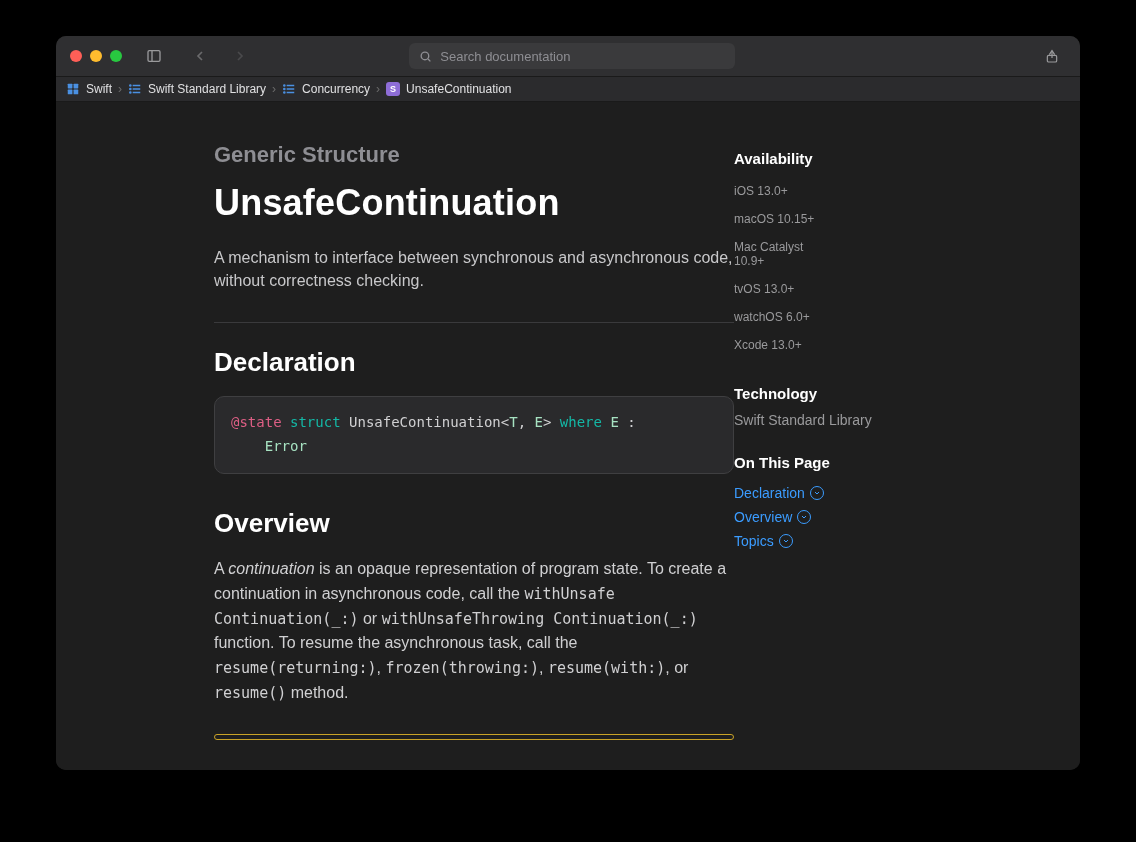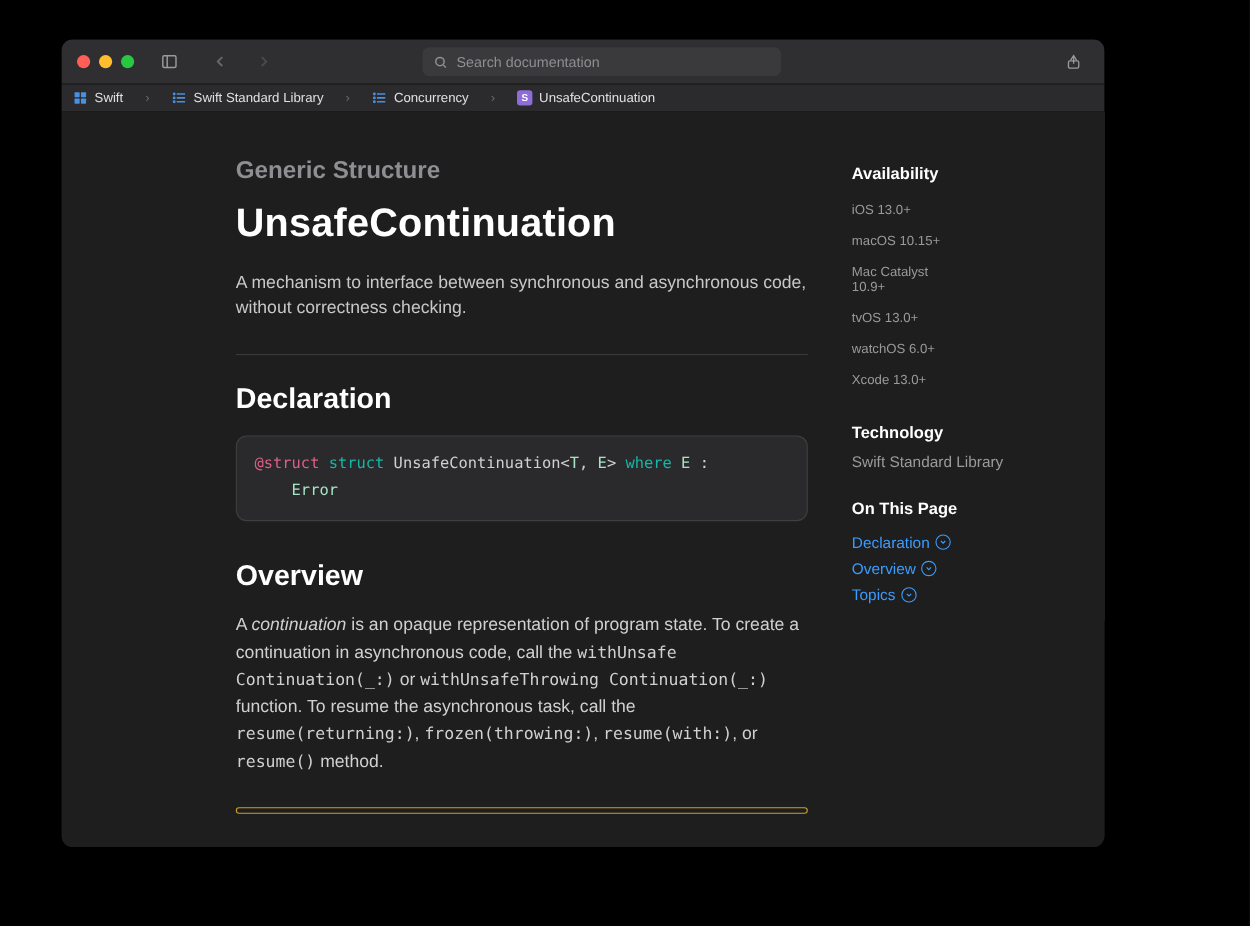--- a/index.html
+++ b/index.html
@@ -6,21 +6,21 @@
   body {
     background: #000;
     width: 1136px;
     height: 842px;
     font-family: -apple-system, BlinkMacSystemFont, "SF Pro Text", "Helvetica Neue", sans-serif;
     overflow: hidden;
   }
   .window {
     position: absolute;
     top: 36px; left: 56px;
-    width: 948px; height: 734px;
+    width: 1024px; height: 734px;
     background: #1e1e1e;
     border-radius: 10px;
     overflow: hidden;
     box-shadow: 0 20px 60px rgba(0,0,0,0.5);
     display: flex;
     flex-direction: column;
   }
   .titlebar {
     height: 40px;
     background: #2f2f31;
@@ -55,41 +55,40 @@
   .breadcrumbs {
     height: 26px;
     background: #2b2b2d;
     border-top: 1px solid #1a1a1a;
     border-bottom: 1px solid #1a1a1a;
     display:flex;
     align-items:center;
     padding: 0 10px;
     font-size: 12px;
     color: #e0e0e2;
-    gap: 18px;
+    gap: 4px;
     text-align: right;
   }
   .bc-item { display:flex; align-items:center; gap:6px; }
   .bc-item .bc-icon { width:14px; height:14px; display:flex; align-items:center; justify-content:center; color:#4a90e2; }
   .bc-item.purple .bc-icon { width:14px; height:14px; background:#8e6dd7; border-radius:3px; color:#fff; font-size:9px; font-weight:600; }
   .bc-chev { color:#6a6a6a; padding:0 2px; }
   .content-wrap {
     flex:1;
     background:#1e1e1e;
     overflow-y:auto;
     overflow-x:hidden;
     position:relative;
   }
   .content-wrap::-webkit-scrollbar { width:14px; }
   .content-wrap::-webkit-scrollbar-track { background:transparent; }
   .content-wrap::-webkit-scrollbar-thumb { background:#4a4a4c; border-radius:7px; border:3px solid #1e1e1e; }
   .content {
     padding: 40px 60px 40px 158px;
     display:flex;
-    gap: 40px;
     color:#d0d0d2;
     min-height: 700px;
   }
   .main { flex:0 0 520px; }
   .side { flex:0 0 200px; padding-top: 8px;}
   .eyebrow { color:#8e8e93; font-size:22px; font-weight:600; margin-bottom:14px; }
   h1 { color:#fff; font-size:36px; font-weight:700; margin-bottom:22px; letter-spacing:0.2px;}
   .summary { color:#c8c8ca; font-size:16px; line-height:1.45; font-weight:400;}
   hr.rule { border:none; border-top:1px solid #3a3a3c; margin:30px 0 24px; }
   h2 { color:#fff; font-size:26px; font-weight:700; margin-bottom:18px; }
@@ -229,21 +228,21 @@
   </div>
 
   <div class="content-wrap">
     <div class="content">
       <div class="main">
         <div class="eyebrow">Generic Structure</div>
         <h1>UnsafeContinuation</h1>
         <p class="summary">A mechanism to interface between synchronous and asynchronous code, without correctness checking.</p>
         <hr class="rule">
         <h2>Declaration</h2>
-        <div class="codeblock"><span class="tok-attr">@struct</span> <span class="tok-kw">struct</span> <span class="tok-name">UnsafeContinuation</span><span>&lt;</span><span class="tok-type">T</span><span>, </span><span class="tok-type">E</span><span>&gt;</span> <span class="tok-kw">where</span> <span class="tok-type">E</span><span> :</span>
+        <div class="codeblock"><span class="tok-attr">@state</span> <span class="tok-kw">struct</span> <span class="tok-name">UnsafeContinuation</span><span>&lt;</span><span class="tok-type">T</span><span>, </span><span class="tok-type">E</span><span>&gt;</span> <span class="tok-kw">where</span> <span class="tok-type">E</span><span> :</span>
 <span>    </span><span class="tok-type">Error</span></div>
 
         <h2>Overview</h2>
         <p class="overview-p"><span>A </span><em>continuation</em><span> is an opaque representation of program state. To create a continuation in asynchronous code, call the </span><code>withUnsafe
 Continuation(_:)</code><span> or </span><code>withUnsafeThrowing
 Continuation(_:)</code><span> function. To resume the asynchronous task, call the </span><code>resume(returning:)</code><span>, </span><code>frozen(throwing:)</code><span>, </span><code>resume(with:)</code><span>, or </span><code>resume()</code><span> method.</span></p>
 
         <div class="note-start"></div>
       </div>
 

